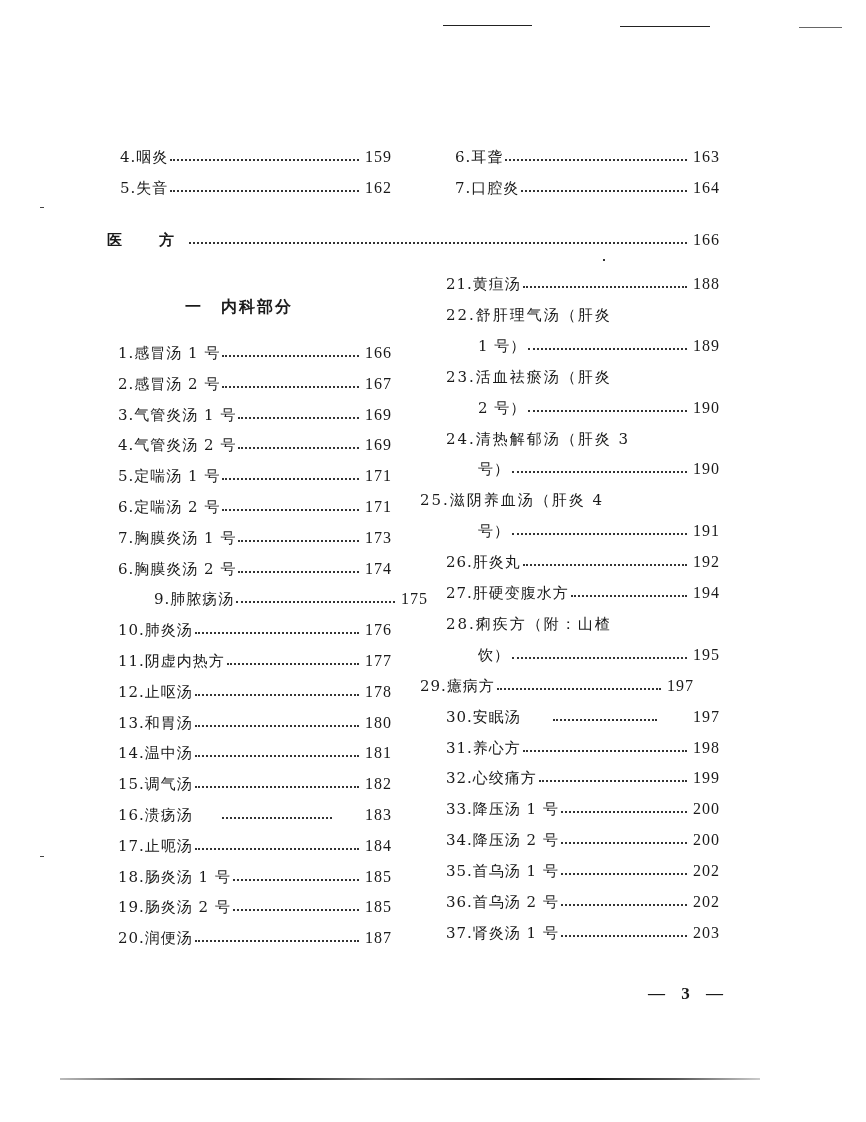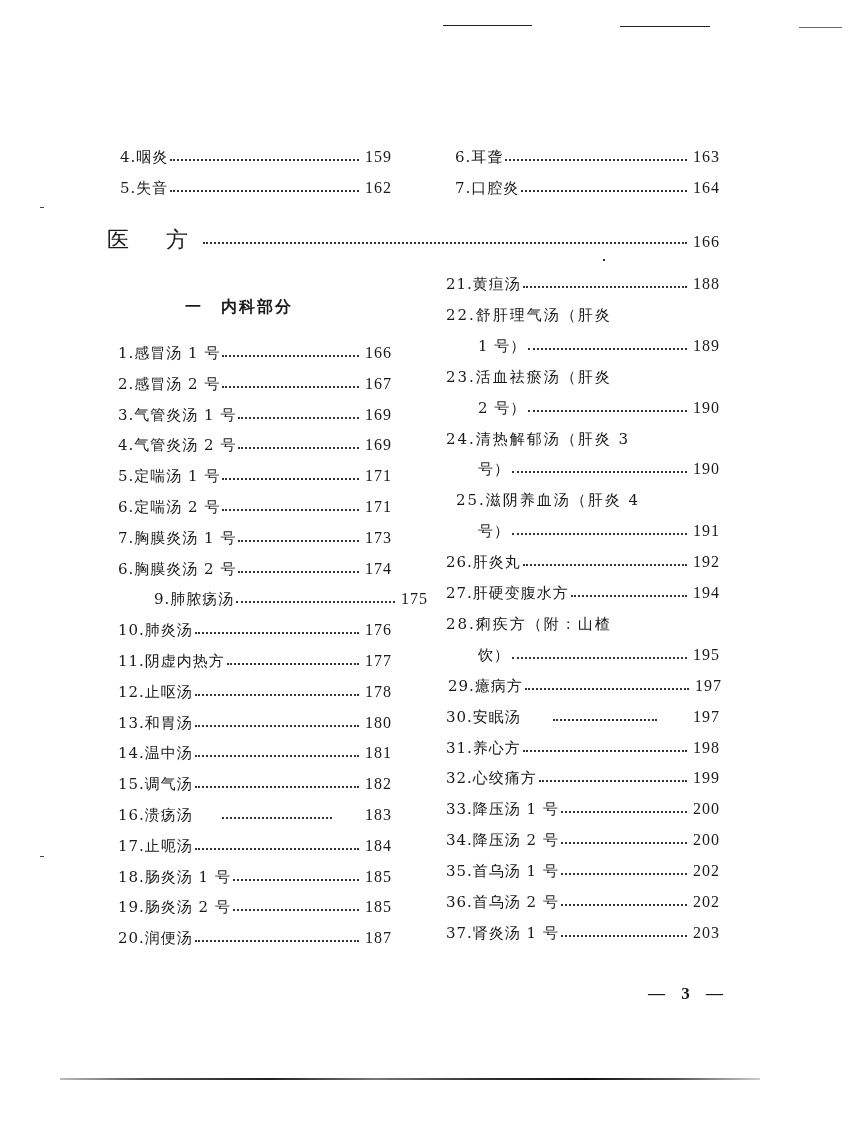--- a/index.html
+++ b/index.html
@@ -59,21 +59,21 @@
   <span class="leader"></span>
   <span class="page">163</span>
 </div>
 <div class="entry" style="left:455px;top:177px;width:265px;">
   <span class="label">7.口腔炎</span>
   <span class="leader"></span>
   <span class="page">164</span>
 </div>
 
 <div class="entry" style="left:107px;top:229px;width:613px;">
-  <span class="label" style="font-weight:normal;font-size:22px;">
+  <span class="label" style="font-weight:bold;font-size:15px;">
     <span>医</span><span style="margin-left:36px;">方</span>
   </span>
   <span class="leader" style="margin-left:14px;"></span>
   <span class="page">166</span>
 </div>
 
 <div class="subheading" style="left:185px;top:297px;">一　内科部分</div>
 
 <div id="left-col">
     <div class="entry" style="left: 118px; top: 342px; width: 274px;">
@@ -201,21 +201,21 @@
       <span class="page">190</span>
     </div>
     <div class="entry nolead" style="left: 446px; top: 427.5px; width: 274px;">
       <span class="label">24.清热解郁汤（肝炎 3</span>
     </div>
     <div class="entry cont" style="left: 446px; top: 458.4px; width: 274px;">
       <span class="label">号）</span>
       <span class="leader"></span>
       <span class="page">190</span>
     </div>
-    <div class="entry nolead" style="left: 456px; top: 489.3px; width: 274px; text-align: center;">
+    <div class="entry nolead" style="left: 420px; top: 489.3px; width: 274px; text-align: center;">
       <span class="label">25.滋阴养血汤（肝炎 4</span>
     </div>
     <div class="entry cont" style="left: 446px; top: 520.2px; width: 274px;">
       <span class="label">号）</span>
       <span class="leader"></span>
       <span class="page">191</span>
     </div>
     <div class="entry" style="left: 446px; top: 551.1px; width: 274px;">
       <span class="label">26.肝炎丸</span>
       <span class="leader"></span>
@@ -227,21 +227,21 @@
       <span class="page">194</span>
     </div>
     <div class="entry nolead" style="left: 446px; top: 612.9px; width: 274px;">
       <span class="label">28.痢疾方（附：山楂</span>
     </div>
     <div class="entry cont" style="left: 446px; top: 643.8px; width: 274px;">
       <span class="label">饮）</span>
       <span class="leader"></span>
       <span class="page">195</span>
     </div>
-    <div class="entry" style="left: 448px; top: 674.7px; width: 274px; justify-content: center;">
+    <div class="entry" style="left: 420px; top: 674.7px; width: 274px; justify-content: center;">
       <span class="label">29.癔病方</span>
       <span class="leader"></span>
       <span class="page">197</span>
     </div>
     <div class="entry" style="left: 446px; top: 705.6px; width: 274px; gap: 30px;">
       <span class="label">30.安眠汤</span>
       <span class="leader"></span>
       <span class="page">197</span>
     </div>
     <div class="entry" style="left: 446px; top: 736.5px; width: 274px;">

